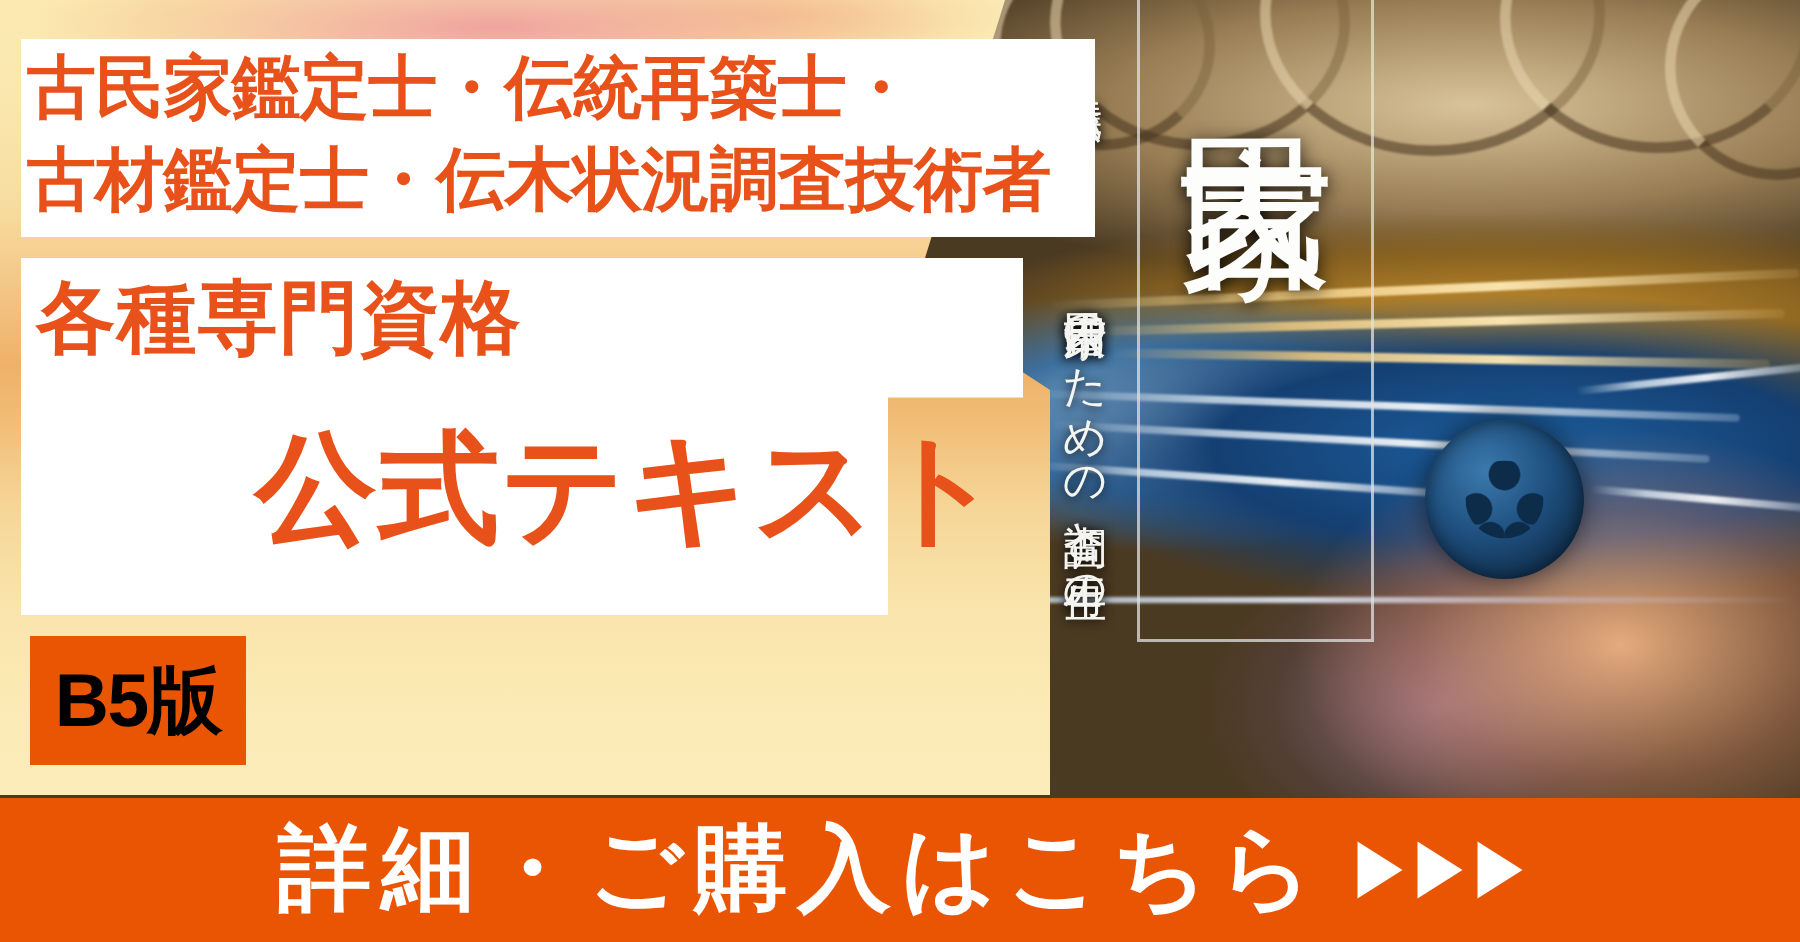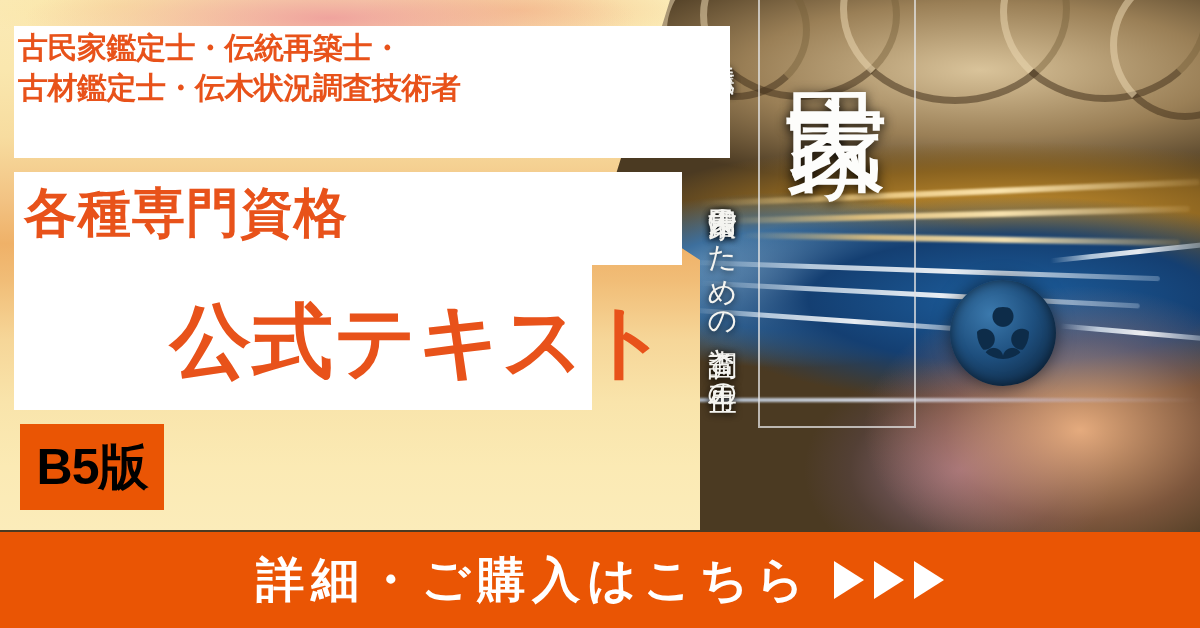--- a/index.html
+++ b/index.html
@@ -173,40 +173,40 @@
     left: 14px; top: 172px; width: 668px; height: 238px;
     clip-path: polygon(0 0, 668px 0, 668px 93px, 578px 93px, 578px 238px, 0 238px);
   }
 
   
   #headline {
     position: absolute;
     left: 18px; top: 28px;
     width: 712px;
     color: #e8521a;
-    font-size: 30px;
+    font-size: 46px;
     font-weight: 700;
     line-height: 1.33;
     letter-spacing: -0.5px;
     white-space: pre-line;
   }
 
   
   #title-l1 {
     position: absolute;
     left: 24px; top: 186px;
     color: #e8521a;
     font-size: 53px;
     font-weight: 700;
     line-height: 1;
     letter-spacing: 1px;
   }
   #title-l2 {
     position: absolute;
-    left: 170px; top: 301px;
+    left: 170px; top: 286px;
     color: #e8521a;
     font-size: 81px;
     font-weight: 700;
     line-height: 1;
     letter-spacing: 1px;
   }
 
   
   #badge {
     position: absolute;
@@ -236,21 +236,21 @@
   
   #cta {
     position: absolute;
     left: 0; bottom: 0; width: 1200px; height: 96px;
     background: #ea5504;
     display: flex; align-items: center; justify-content: center;
     gap: 22px;
   }
   #cta-label {
     color: #ffffff;
-    font-size: 48px;
+    font-size: 62px;
     font-weight: 700;
     letter-spacing: 7px;
     line-height: 1;
     white-space: nowrap;
   }
   #cta-arrows { display: flex; gap: 10px; align-items: center; }
   .arrow {
     width: 0; height: 0;
     border-left: 30px solid #ffffff;
     border-top: 19px solid transparent;

